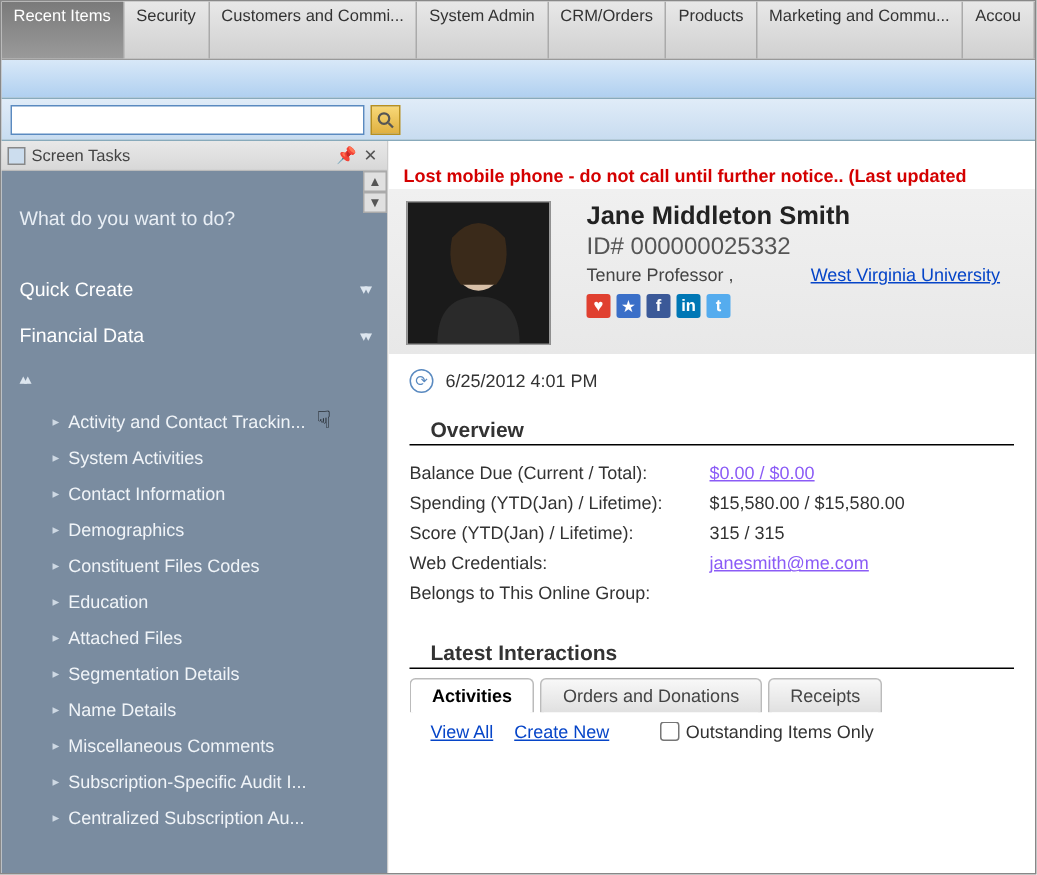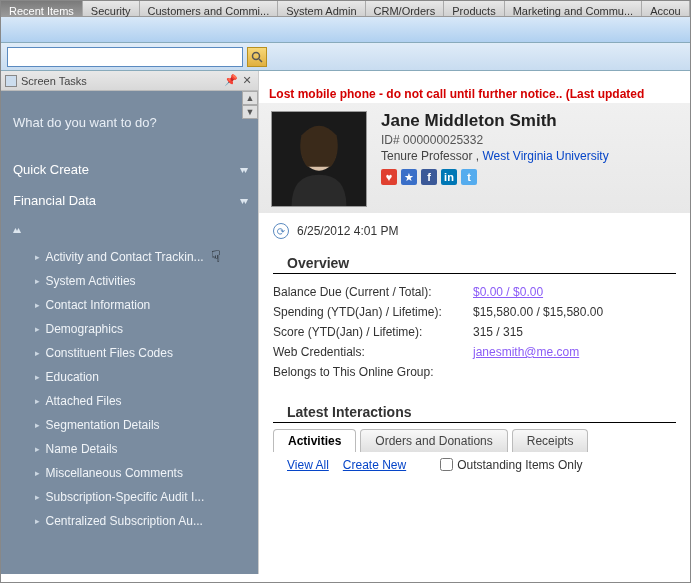--- a/index.html
+++ b/index.html
@@ -1,17 +1,17 @@
 <!DOCTYPE html>
 <html><head>
 <meta charset="utf-8">
 <style>
 * { box-sizing: border-box; margin: 0; padding: 0; }
 body { font-family: Tahoma, Arial, sans-serif; font-size: 11px; color: #333; width: 691px; height: 583px; overflow: hidden; background: #fff; border: 1px solid #888; }
-.tabs { display: flex; background: linear-gradient(#e8e8e8,#d0d0d0); border-bottom: 1px solid #999; height: 16px; }
+.tabs { display: flex; background: linear-gradient(#e8e8e8,#d0d0d0); border-bottom: 1px solid #999; height: 39px; }
 .tab { padding: 4px 8px; border-right: 1px solid #aaa; cursor: pointer; white-space: nowrap; font-size: 11px; color: #333; }
 .tab.active { background: linear-gradient(#7a7a7a,#9a9a9a); color: #fff; }
 .toolbar { height: 26px; background: linear-gradient(#d8e8f8,#b0d0f0); border-bottom: 1px solid #8ab; }
 .searchbar { height: 28px; background: linear-gradient(#e0ecf8,#c8dcf0); border-bottom: 1px solid #8ab; display:flex; align-items:center; padding:3px 6px; gap:4px;}
 .searchbox { flex:0 0 236px; height:20px; border:1px solid #5a8ac0; background:#fff; }
 .search-btn { width:20px; height:20px; background:linear-gradient(#f8d878,#e0b040); border:1px solid #b89020; display:flex;align-items:center;justify-content:center; cursor:pointer;}
 .main { display:flex; height: calc(100% - 78px); }
 .side { width: 258px; background:#fff; display:flex; flex-direction:column; border-right:1px solid #ccc;}
 .side-header { background:linear-gradient(#e8e8e8,#d8d8d8); height:20px; display:flex; align-items:center; padding:0 4px; font-size:11px; color:#444; border-bottom:1px solid #bbb;}
 .side-header .spacer{flex:1;}
@@ -21,27 +21,27 @@
 .section { padding:8px 12px; font-size:13px; color:#fff; cursor:pointer; display:flex; align-items:center; justify-content:space-between;}
 .chevrons { font-size:10px; letter-spacing:-2px; color:#dde6ef;}
 .items { padding:2px 0 4px 30px;}
 .item { padding:5px 4px; font-size:12px; color:#f0f4f8; cursor:pointer; display:flex; align-items:center; gap:6px; white-space:nowrap; overflow:hidden; text-overflow:ellipsis;}
 .item::before { content:"▸"; font-size:9px; color:#cdd8e3; }
 .scroll-arrows{ position:absolute; right:0; top:0; width:16px; display:flex; flex-direction:column;}
 .sarrow{ width:16px;height:14px;background:#e0e0e0;border:1px solid #aaa; color:#555; font-size:9px; display:flex;align-items:center;justify-content:center; cursor:pointer;}
 .cursor{position:absolute; left:210px; top:156px; font-size:16px; color:#000; pointer-events:none;}
 .content { flex:1; overflow:auto; padding:0; background:#fff;}
 .alert { color:#d40000; font-weight:bold; font-size:12px; padding:16px 10px 2px; white-space:nowrap; overflow:hidden;}
-.profile { display:flex; gap:14px; padding:8px 12px 6px; background:linear-gradient(#f0f0f0,#e8e8e8);}
+.profile { display:flex; gap:24px; padding:8px 12px 6px; background:linear-gradient(#f0f0f0,#e8e8e8);}
 .avatar { width:96px; height:96px; background:#222; border:1px solid #999; position:relative; overflow:hidden;}
 .avatar svg{width:100%;height:100%;}
 .pname { font-size:17px; font-weight:bold; color:#222; }
-.pid { font-size:12px; color:#555; margin-top:2px;}
+.pid { font-size:16px; color:#555; margin-top:2px;}
 .prole { font-size:12px; color:#444; margin-top:2px;}
-.prole a{ color:#0645c8; }
+.prole a{ color:#0645c8; text-decoration:underline;margin-left:48px;}
 .icons { display:flex; gap:4px; margin-top:6px;}
 .sic{ width:16px;height:16px; display:inline-flex;align-items:center;justify-content:center; font-size:11px; color:#fff; border-radius:2px;}
 .heart{background:#e04030;} .star{background:#3a6fc8;} .fb{background:#3b5998;font-weight:bold;} .li{background:#0077b5;font-weight:bold;} .tw{background:#55acee;font-weight:bold;}
 .ts { padding:10px 14px 6px; font-size:12px; color:#333; display:flex; gap:8px; align-items:center;}
 .refresh-icon{width:16px;height:16px;border:1px solid #5a8ac0;border-radius:50%;display:inline-flex;align-items:center;justify-content:center;color:#5a8ac0;font-size:10px;}
 .ovh { font-size:14px; font-weight:bold; padding:4px 14px 2px; border-bottom:1px solid #000; margin:6px 14px 8px; font-family:Arial;}
 .kv { display:flex; padding:3px 14px; font-size:12px;}
 .kv .k{ width:200px; color:#333;}
 .kv .v{ color:#333;}
 .kv .v a{ color:#8b5cf6; text-decoration:underline;}

